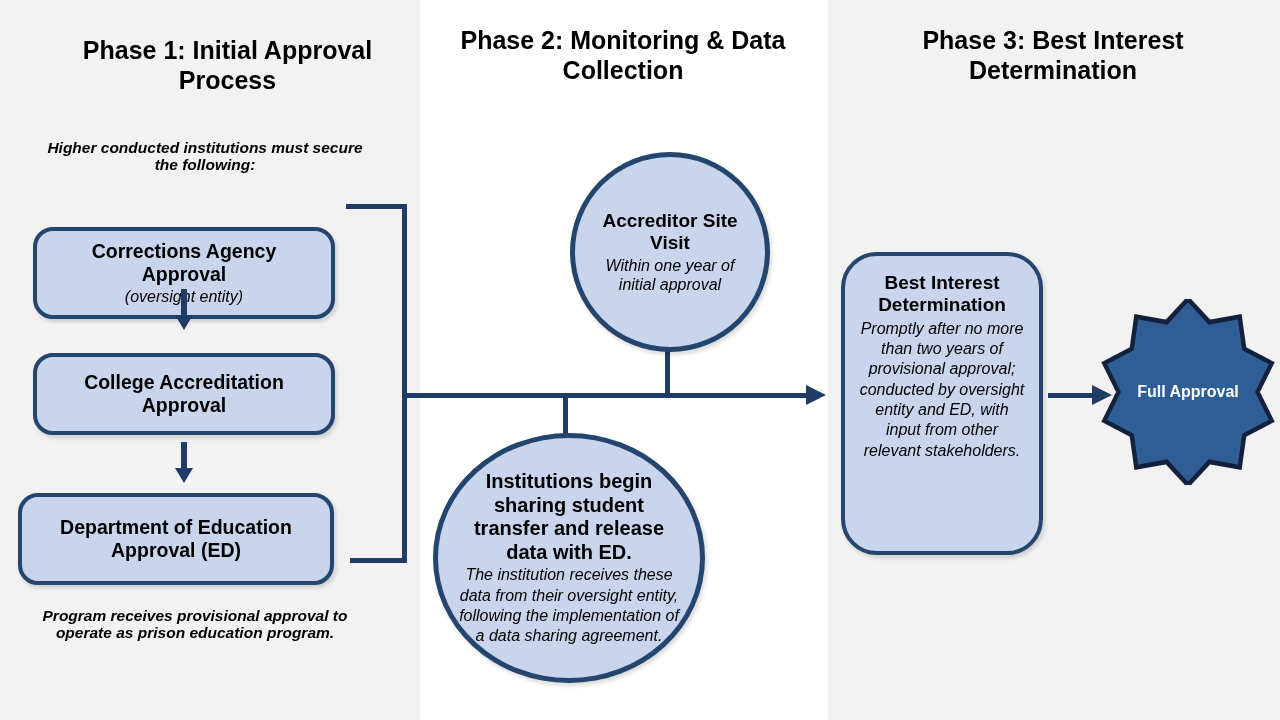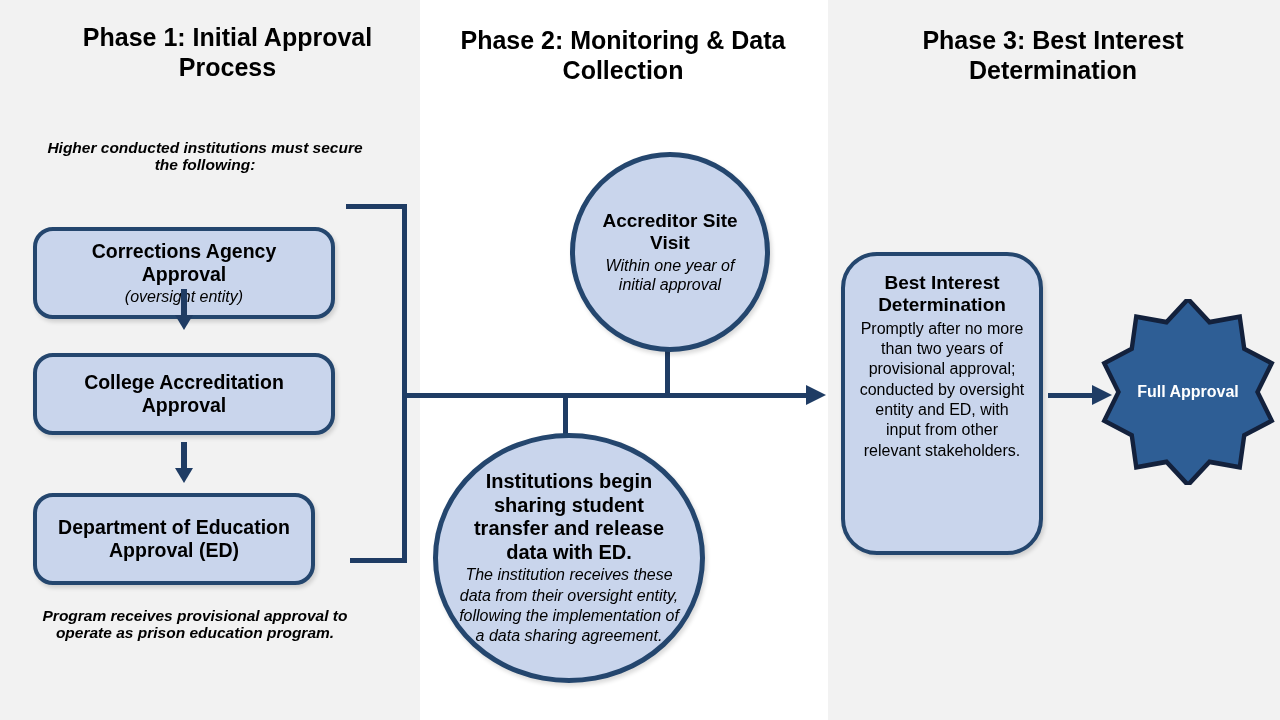--- a/index.html
+++ b/index.html
@@ -16,21 +16,21 @@
   .circle{border-radius:50%;border-width:5px;}
   .node-title{font-weight:bold;font-size:19.5px;line-height:1.18;}
   .node-sub{font-style:italic;font-size:16px;line-height:1.2;margin-top:1px;}
   .line{position:absolute;background:var(--line,#1f3c64);}
   .arrow-right{position:absolute;width:0;height:0;border-top:10px solid transparent;
         border-bottom:10px solid transparent;border-left:20px solid var(--line,#1f3c64);}
   .arrow-down{position:absolute;width:0;height:0;border-left:9px solid transparent;
         border-right:9px solid transparent;border-top:15px solid var(--line,#1f3c64);}
   #bid-box{border-radius:36px;justify-content:flex-start;padding:16px 12px 10px 12px;}
   #bid-box .node-title{font-size:19px;width:150px;}
-  #bid-box .bid-detail{font-size:16px;line-height:1.27;width:170px;margin-top:2px;}
+  #bid-box .bid-detail{font-style:italic;font-size:16px;line-height:1.27;width:170px;margin-top:2px;}
   #bid-box .bid-question{font-size:16px;line-height:1.27;width:172px;margin-top:17px;}
   #star-svg{position:absolute;left:1100px;top:299px;}
   #star-svg polygon{fill:var(--star_fill,#2e5e95);stroke:var(--star_border,#13213c);stroke-width:5;}
   #star-label{position:absolute;left:1100px;top:299px;width:176px;height:186px;display:flex;
         align-items:center;justify-content:center;text-align:center;color:var(--star_text,#fff);
         font-weight:bold;font-size:16px;line-height:1.25;}
   #star-label span{display:inline-block;width:110px;}
   #c1-text .node-title{width:160px;font-size:19px;}
   #c1-text .node-sub{width:160px;font-size:16px;}
   #c2-title{width:212px;font-size:20px;}
@@ -38,21 +38,21 @@
 </style>
 </head>
 <body>
 
 <div id="stage">
 
   <div class="col" style="left:0;width:420px;"></div>
   <div class="col white" style="left:420px;width:408px;"></div>
   <div class="col" style="left:828px;width:452px;"></div>
 
-  <div class="phase-title" style="left:35px;top:22px;width:385px;">
+  <div class="phase-title" style="left:35px;top:35px;width:385px;">
     <span>Phase 1: Initial Approval</span><br>
     <span>Process</span>
   </div>
   <div class="phase-title" style="left:423px;top:25px;width:400px;">
     <span>Phase 2: Monitoring &amp; Data</span><br>
     <span>Collection</span>
   </div>
   <div class="phase-title" style="left:853px;top:25px;width:400px;">
     <span>Phase 3: Best Interest</span><br>
     <span>Determination</span>
@@ -77,21 +77,21 @@
   <div class="line" style="left:181px;top:289px;width:6px;height:26px;"></div>
   <div class="arrow-down" style="left:175px;top:315px;"></div>
 
   <div class="node rect" style="left:33px;top:353px;width:302px;height:82px;">
     <div class="node-title" style="width:244px;">College Accreditation Approval</div>
   </div>
 
   <div class="line" style="left:181px;top:442px;width:6px;height:26px;"></div>
   <div class="arrow-down" style="left:175px;top:468px;"></div>
 
-  <div class="node rect" style="left:33px;top:493px;width:282px;height:92px;">
+  <div class="node rect" style="left:18px;top:493px;width:316px;height:92px;">
     <div class="node-title" style="width:244px;">Department of Education Approval (ED)</div>
   </div>
 
   <div class="node circle" style="left:433px;top:433px;width:272px;height:250px;">
     <div id="c2-title" class="node-title">Institutions begin sharing student transfer and release data with ED.</div>
     <div id="c2-sub" class="node-sub">The institution receives these data from their oversight entity, following the implementation of a data sharing agreement.</div>
   </div>
 
   <div class="node circle" style="left:570px;top:152px;width:200px;height:200px;">
     <div id="c1-text">

